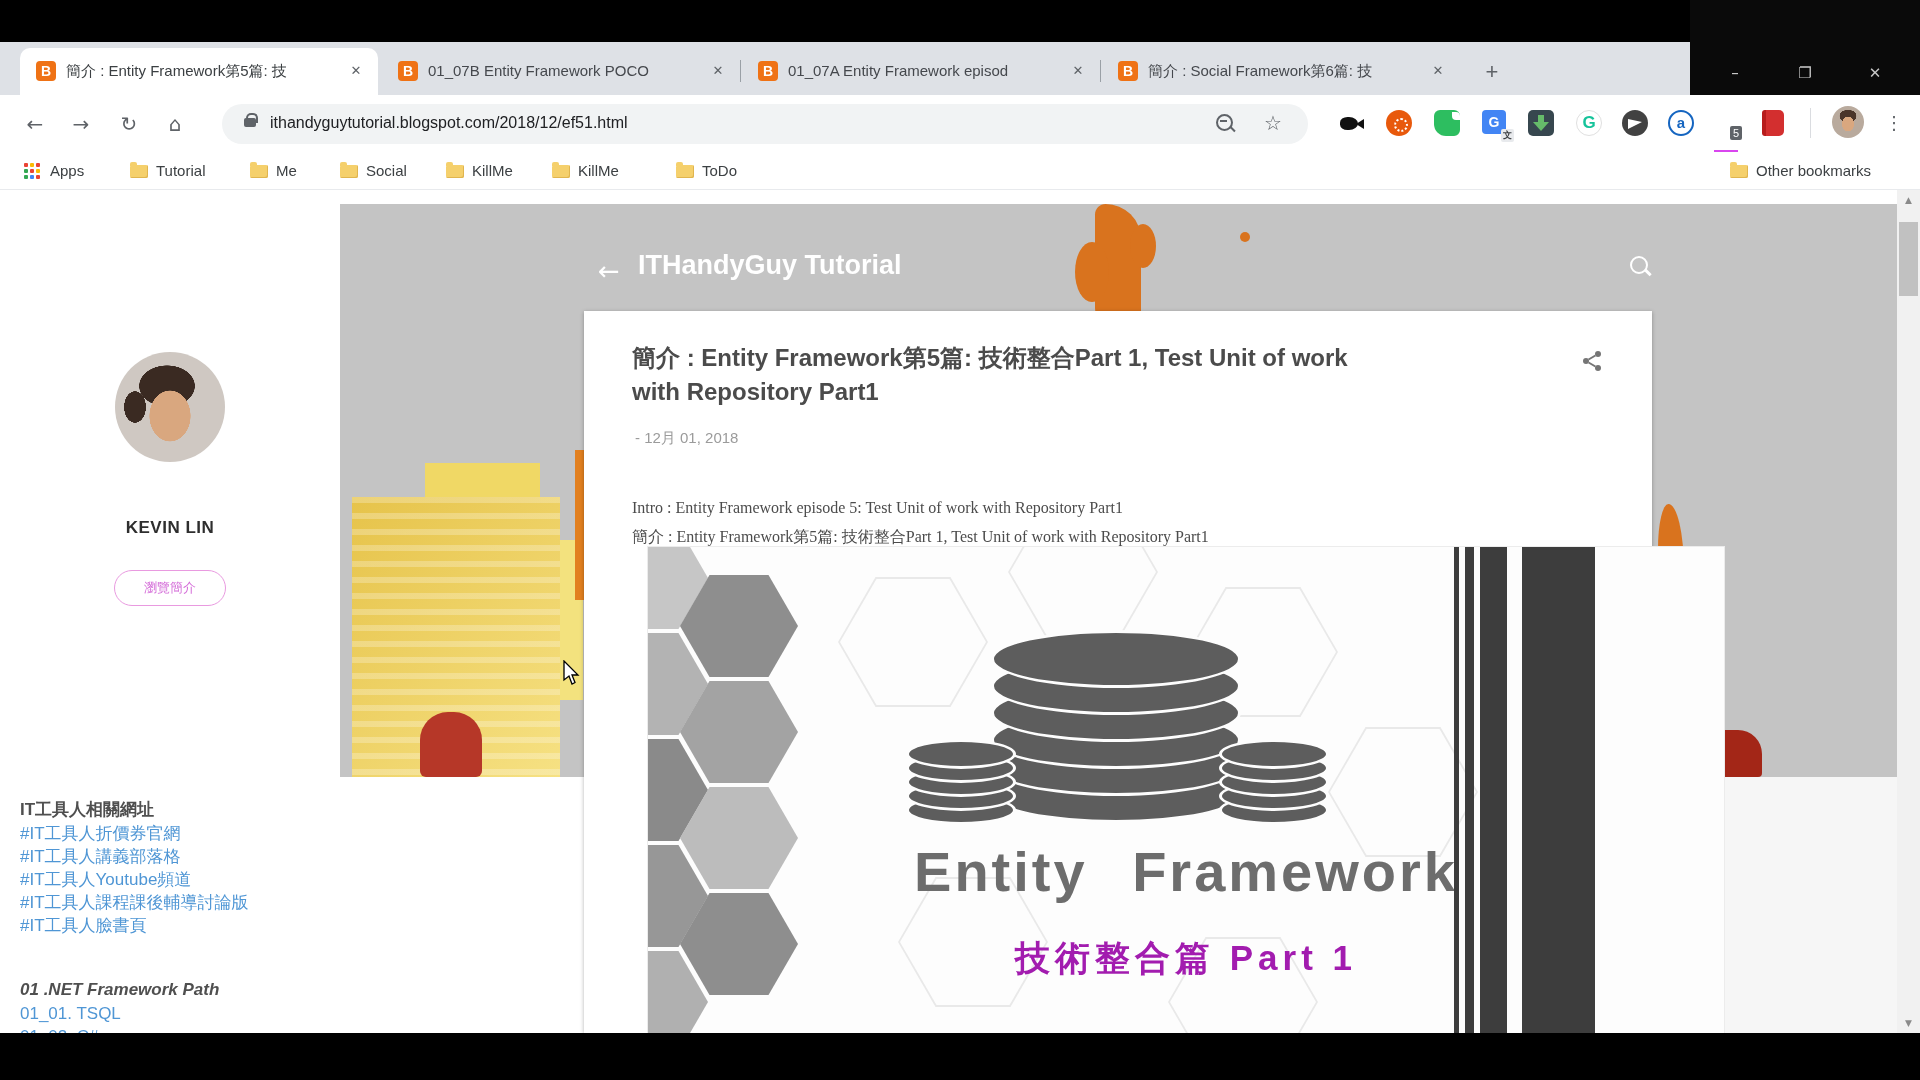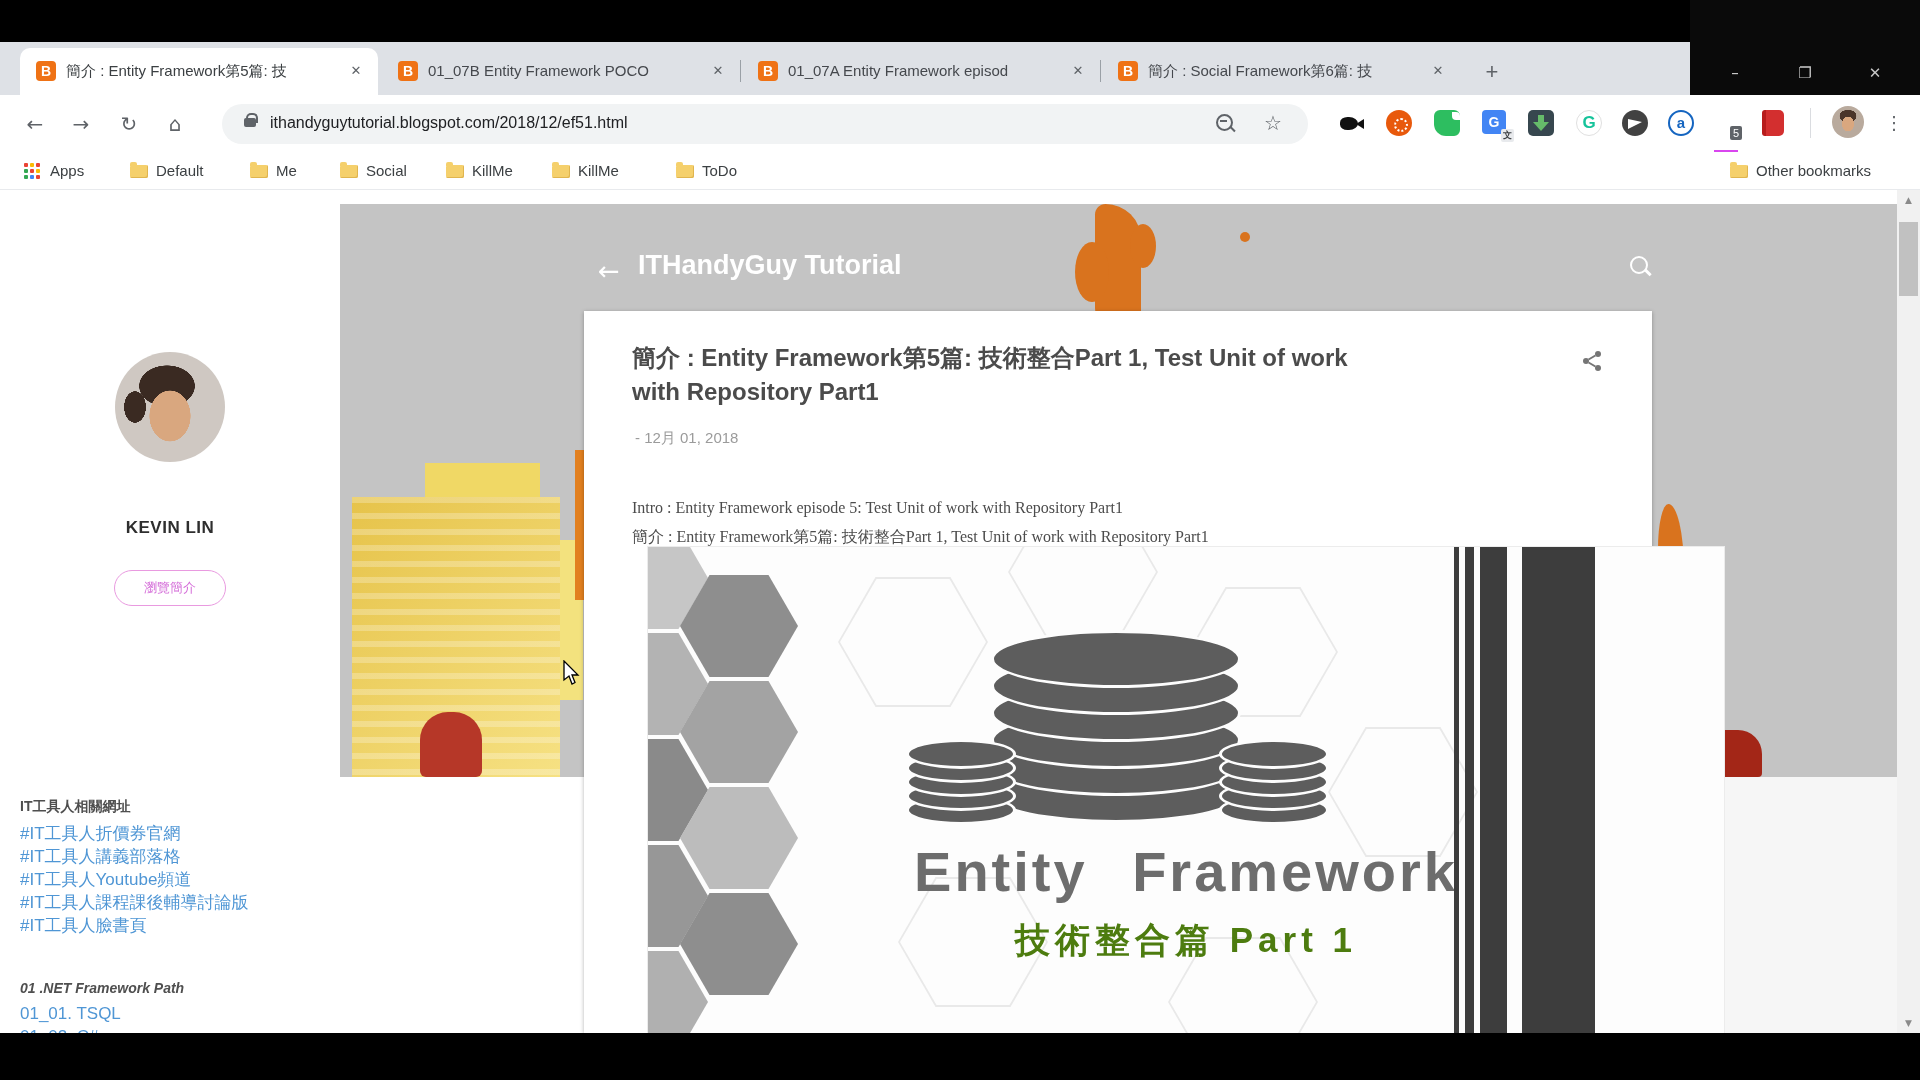--- a/index.html
+++ b/index.html
@@ -86,41 +86,41 @@
 
   .below-hero-right { position:absolute; left:1652px; top:587px; width:245px; height:256px; background:#f6f6f6; }
 
   
   .profile-pic { position:absolute; left:115px; top:162px; width:110px; height:110px; border-radius:50%;
     background: radial-gradient(ellipse 34px 42px at 55px 64px, #d9a77f 60%, transparent 61%),
                 radial-gradient(ellipse 46px 34px at 52px 34px, #3a2a22 60%, transparent 61%),
                 radial-gradient(ellipse 18px 26px at 20px 55px, #3a2a22 60%, transparent 61%), #cfc8c2; }
   .profile-name { position:absolute; left:0; top:328px; width:340px; text-align:center; font-size:17px; font-weight:bold; color:#2e2e2e; letter-spacing:.5px; }
   .profile-btn { position:absolute; left:114px; top:380px; width:112px; height:36px; border:1.5px solid #e99ae0; border-radius:18px; color:#d46bd8; font-size:13px; text-align:center; line-height:33px; background:#fff; }
-  .side-head { position:absolute; left:20px; font-size:14px; font-weight:bold; color:#4f4f4f; }
+  .side-head { position:absolute; left:20px; font-size:17px; font-weight:bold; color:#4f4f4f; }
   .side-link { position:absolute; left:20px; font-size:17px; color:#4f96d5; }
 
   
   .card { position:absolute; left:584px; top:121px; width:1068px; height:722px; background:#fff; box-shadow:0 1px 4px rgba(0,0,0,.3); }
   .share-ic { position:absolute; left:996px; top:38px; width:24px; height:24px; }
   .post-title { position:absolute; left:48px; top:30px; width:720px; font-size:24px; line-height:34px; font-weight:bold; color:#4b4b4b; }
   .post-date { position:absolute; left:51px; top:118px; font-size:15px; color:#9b9b9b; }
   .post-line { position:absolute; left:48px; font-size:16px; color:#4c4c4c; white-space:nowrap;font-family:Liberation Serif, serif; }
 
   
   .fig { position:absolute; left:64px; top:236px; width:1076px; height:486px; background:#fdfdfd; overflow:hidden; box-shadow:0 0 0 1px #ececec; }
   .hex { position:absolute; clip-path:polygon(25% 0,75% 0,100% 50%,75% 100%,25% 100%,0 50%); }
   .ohex { position:absolute; clip-path:polygon(25% 0,75% 0,100% 50%,75% 100%,25% 100%,0 50%); background:#e9e9e9; }
   .ohex > i { position:absolute; left:2px; top:2px; right:2px; bottom:2px; clip-path:polygon(25% 0,75% 0,100% 50%,75% 100%,25% 100%,0 50%); background:#fdfdfd; }
   .bar { position:absolute; top:0; height:486px; background:#3d3d3d; }
   .stack { position:absolute; }
   .disk { position:absolute; left:0; width:100%; background:#5d5d5d; border:3px solid #fdfdfd; border-radius:50%; }
   .dots-line { position:absolute; border-top:3px dotted #8f8f8f; }
   .fig-title { position:absolute; left:0; top:292px; width:100%; text-align:center; font-size:56px; font-weight:bold; color:#6d6d6d; letter-spacing:3px; word-spacing:26px; }
-  .fig-sub { position:absolute; left:0; top:370px; width:100%; text-align:center; font-size:35px; font-weight:bold; color:#4d7c0f; letter-spacing:5px; }
+  .fig-sub { position:absolute; left:0; top:388px; width:100%; text-align:center; font-size:35px; font-weight:bold; color:#a21caf; letter-spacing:5px; }
 
   
   .scrollbar { position:absolute; left:1897px; top:190px; width:23px; height:843px; background:#f1f1f1; }
   .sb-arrow { position:absolute; left:0; width:23px; height:20px; color:#8a8a8a; font-size:9px; text-align:center; line-height:20px; font-family:"DejaVu Sans", sans-serif; }
   .sb-thumb { position:absolute; left:2px; top:32px; width:19px; height:74px; background:#c1c1c1; }
 
   .bottom-bar { position:absolute; left:0; top:1033px; width:1920px; height:47px; background:#000; }
   .top-bar { position:absolute; left:0; top:0; width:1920px; height:42px; background:#000; }
 
   .cursor { position:absolute; left:563px; top:660px; }
@@ -225,21 +225,21 @@
           <i style="background:#ea4335;"></i>
           <i style="background:#fbbc04;"></i>
         <i style="background:#34a853;"></i>
           <i style="background:#4285f4;"></i>
           <i style="background:#ea4335;"></i>
       </div>
       <div class="bm-label">Apps</div>
     </div>
     <div class="bm-item" style="left:130px;">
       <div class="folder"></div>
-      <div class="bm-label">Default</div>
+      <div class="bm-label">Tutorial</div>
     </div>
     <div class="bm-item" style="left:250px;">
       <div class="folder"></div>
       <div class="bm-label">Me</div>
     </div>
     <div class="bm-item" style="left:340px;">
       <div class="folder"></div>
       <div class="bm-label">Social</div>
     </div>
     <div class="bm-item" style="left:446px;">

